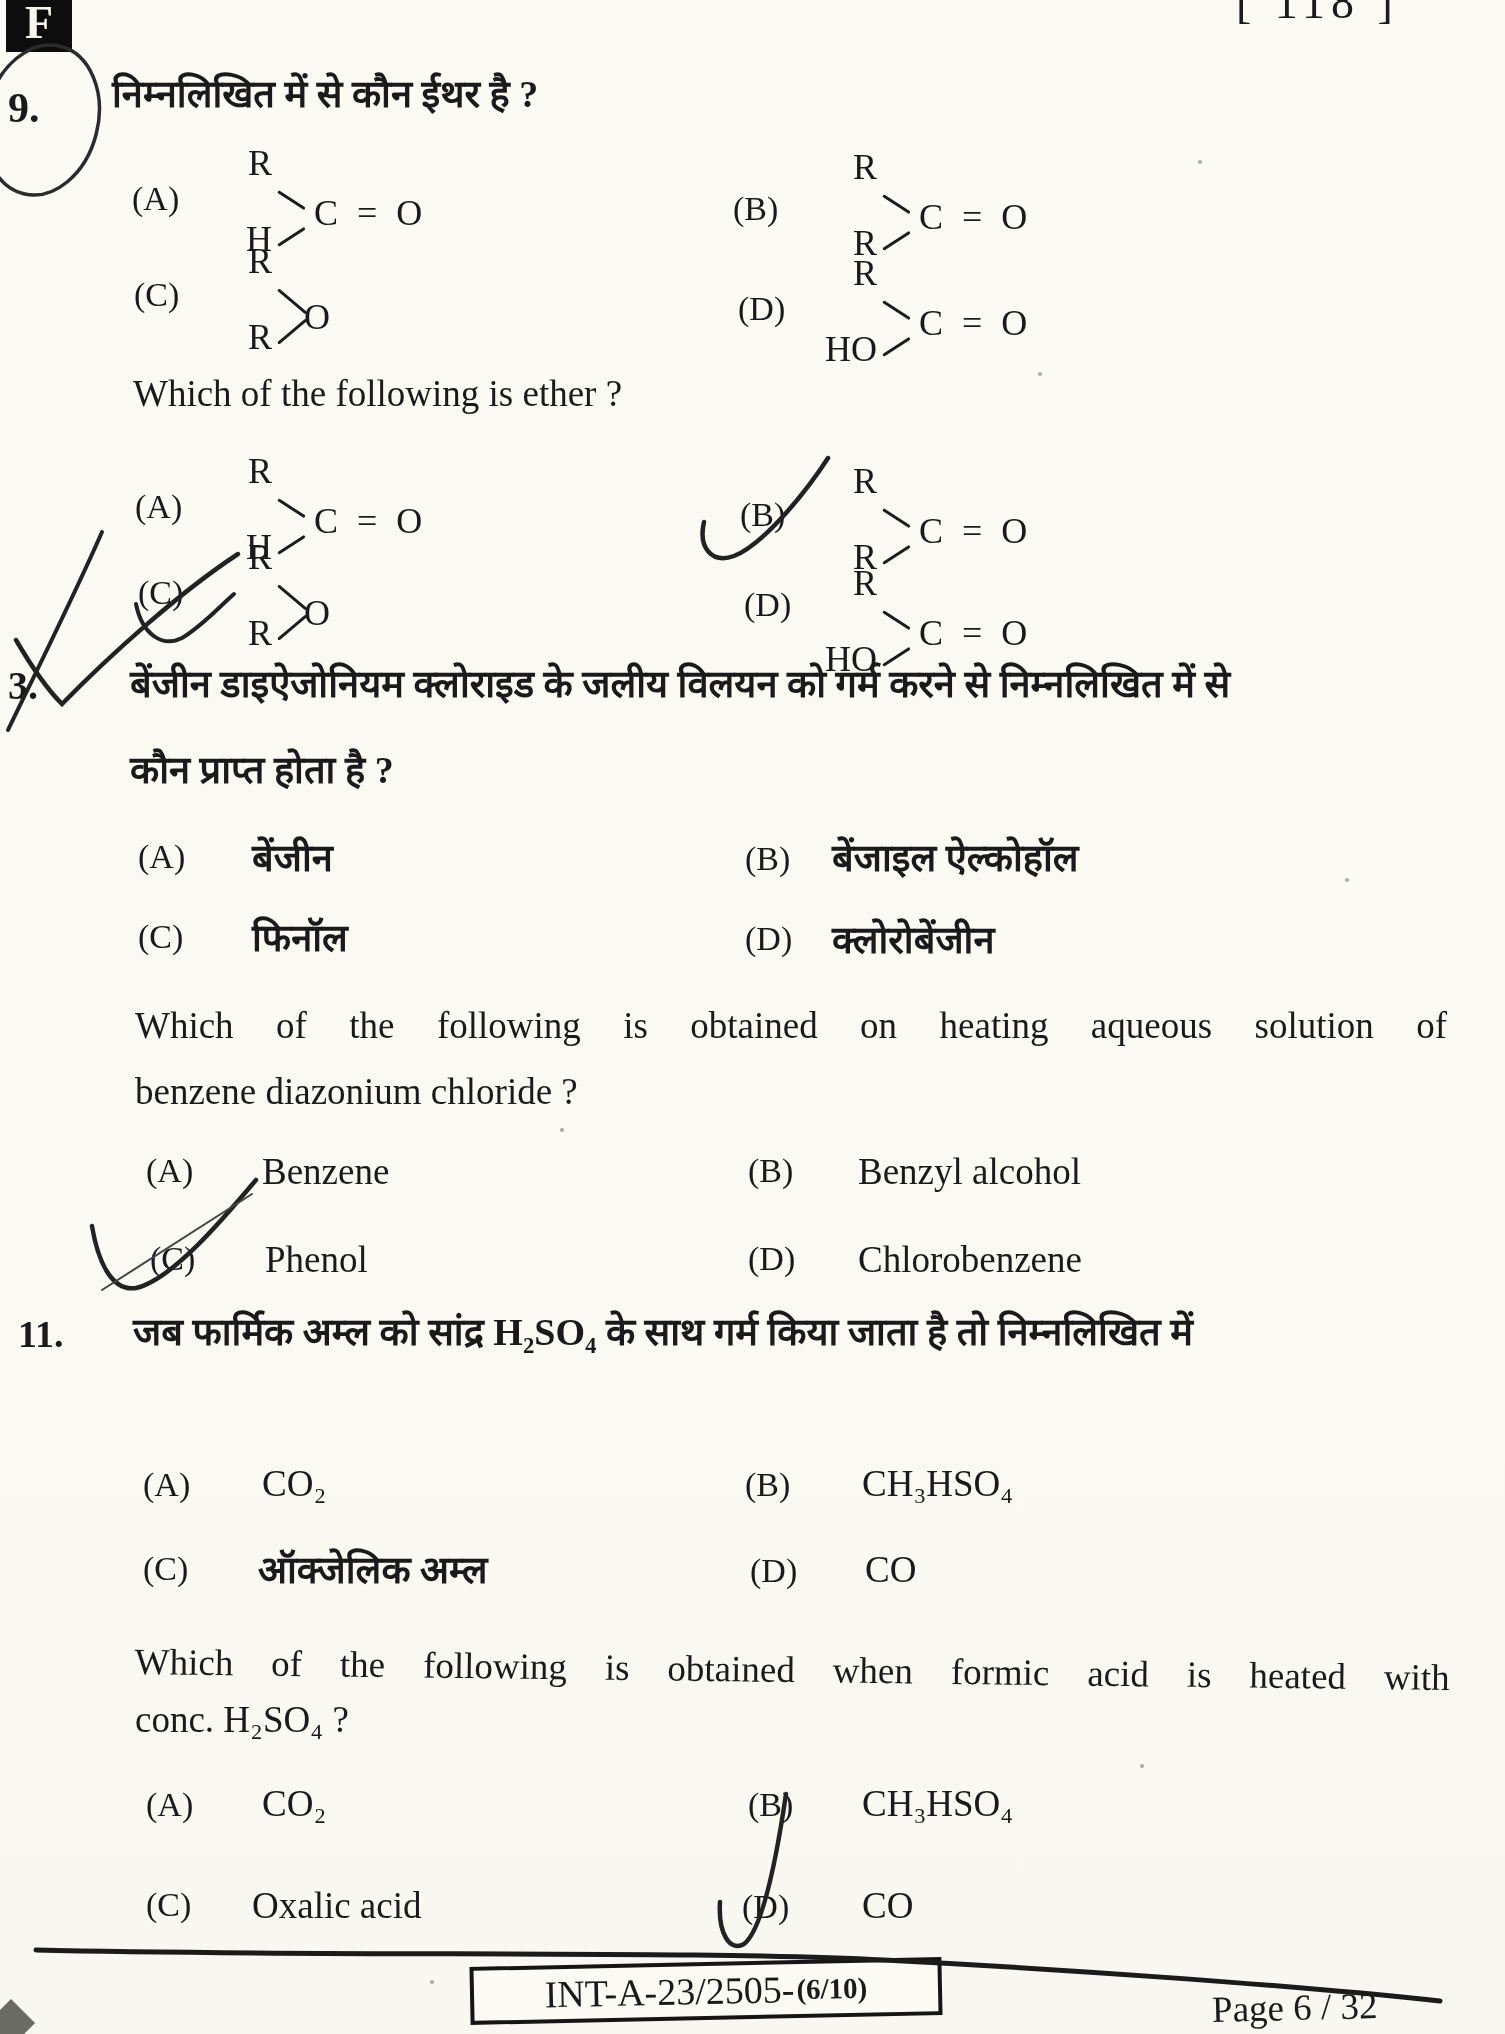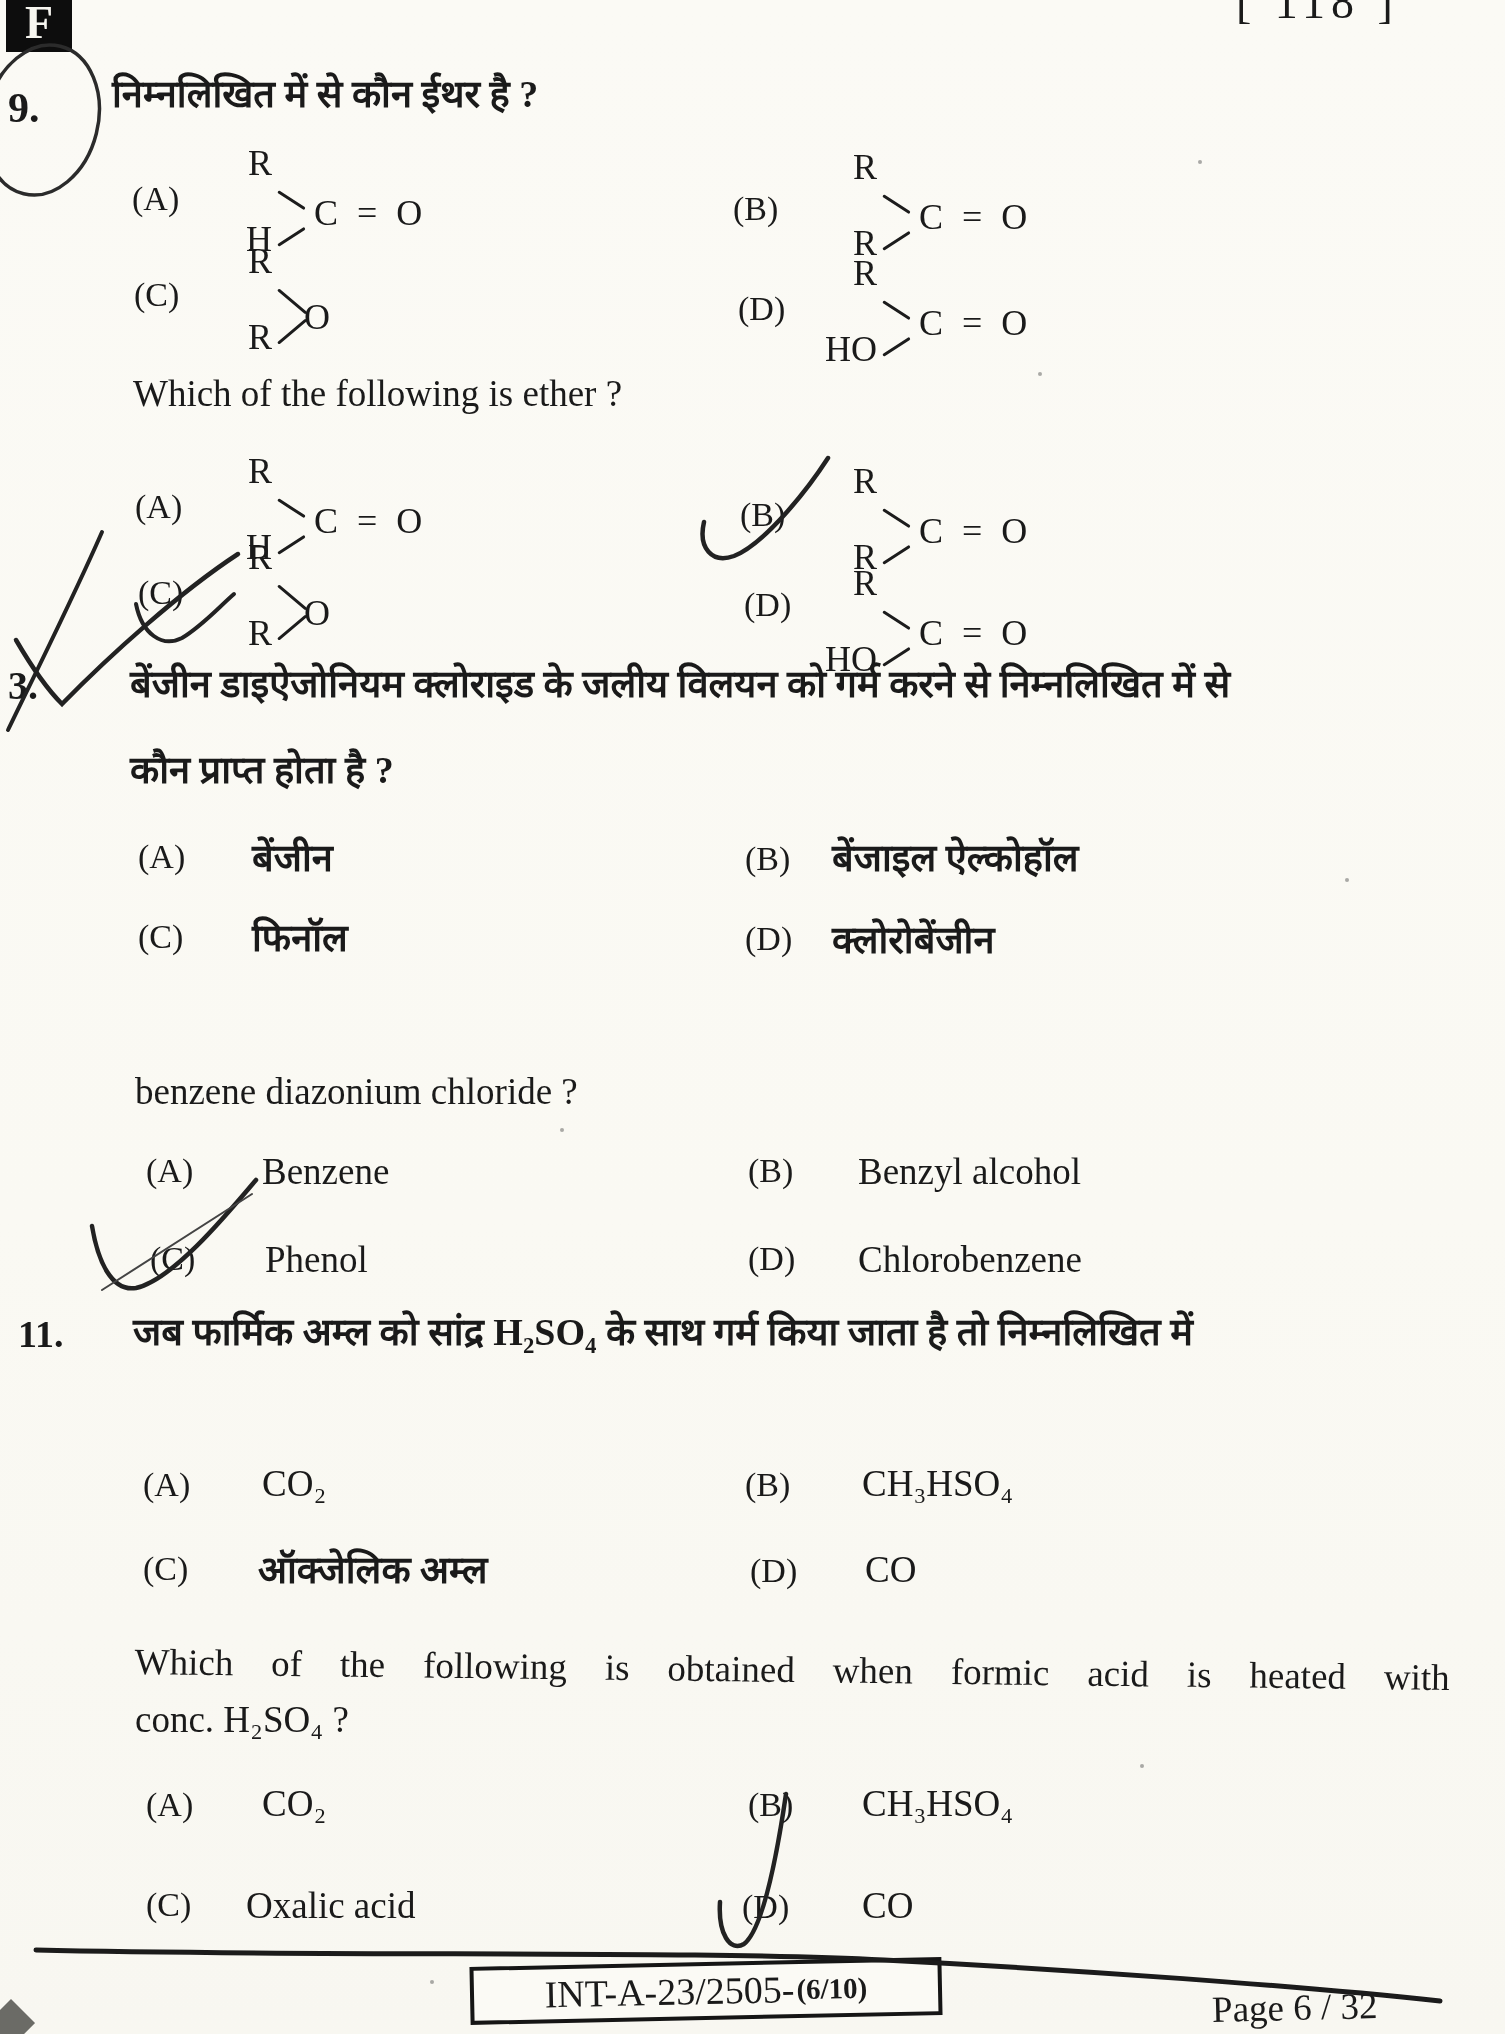--- a/index.html
+++ b/index.html
@@ -130,20 +130,21 @@
 
   <div class="abs optlabel" style="left:138px;top:838px">(A)</div>
   <div class="abs hindi" style="left:252px;top:830px">बेंजीन</div>
   <div class="abs optlabel" style="left:745px;top:840px">(B)</div>
   <div class="abs hindi" style="left:832px;top:830px">बेंजाइल ऐल्कोहॉल</div>
   <div class="abs optlabel" style="left:138px;top:918px">(C)</div>
   <div class="abs hindi" style="left:252px;top:910px">फिनॉल</div>
   <div class="abs optlabel" style="left:745px;top:920px">(D)</div>
   <div class="abs hindi" style="left:832px;top:912px">क्लोरोबेंजीन</div>
 
+  <div class="abs eng-just" style="left:135px;top:1004px;width:1312px">Which of the following is obtained on heating aqueous solution of</div>
   <div class="abs eng" style="left:135px;top:1070px">benzene diazonium chloride ?</div>
 
   <div class="abs optlabel" style="left:146px;top:1152px">(A)</div>
   <div class="abs eng" style="left:262px;top:1150px">Benzene</div>
   <div class="abs optlabel" style="left:748px;top:1152px">(B)</div>
   <div class="abs eng" style="left:858px;top:1150px">Benzyl alcohol</div>
   <div class="abs optlabel" style="left:150px;top:1240px">(C)</div>
   <div class="abs eng" style="left:265px;top:1238px">Phenol</div>
   <div class="abs optlabel" style="left:748px;top:1240px">(D)</div>
   <div class="abs eng" style="left:858px;top:1238px">Chlorobenzene</div>
@@ -161,21 +162,21 @@
   <div class="abs eng" style="left:865px;top:1548px">CO</div>
 
   <div class="abs eng-just" style="left:135px;top:1640px;width:1315px;transform:rotate(0.7deg);transform-origin:left top">Which of the following is obtained when formic acid is heated with</div>
   <div class="abs eng" style="left:135px;top:1698px">conc. H₂SO₄ ?</div>
 
   <div class="abs optlabel" style="left:146px;top:1786px">(A)</div>
   <div class="abs eng" style="left:262px;top:1782px">CO₂</div>
   <div class="abs optlabel" style="left:748px;top:1786px">(B)</div>
   <div class="abs eng" style="left:862px;top:1782px">CH₃HSO₄</div>
   <div class="abs optlabel" style="left:146px;top:1886px">(C)</div>
-  <div class="abs eng" style="left:246px;top:1884px">Oxalic acid</div>
+  <div class="abs eng" style="left:252px;top:1884px">Oxalic acid</div>
   <div class="abs optlabel" style="left:742px;top:1888px">(D)</div>
   <div class="abs eng" style="left:862px;top:1884px">CO</div>
 
   <div class="abs footer-box">
     <span class="code-main">INT-A-23/2505-</span>
     <span class="code-sub">(6/10)</span>
   </div>
   <div class="abs pageno">Page 6 / 32</div>
 
   <svg class="abs marks" width="1505" height="2034" viewBox="0 0 1505 2034">

